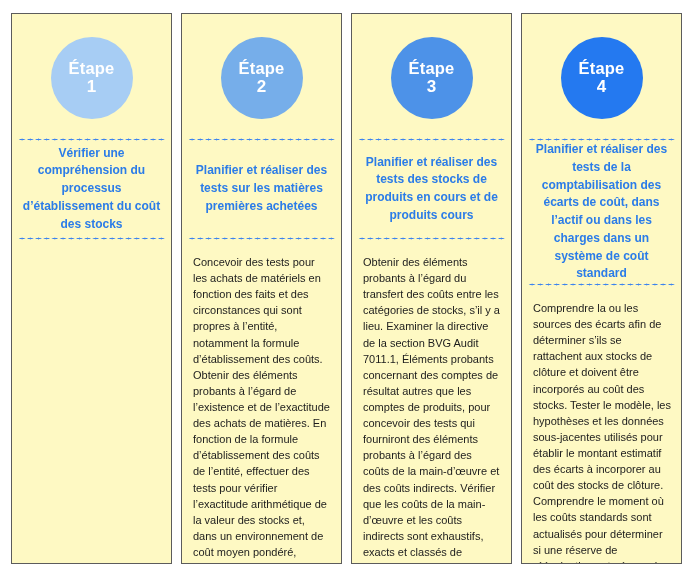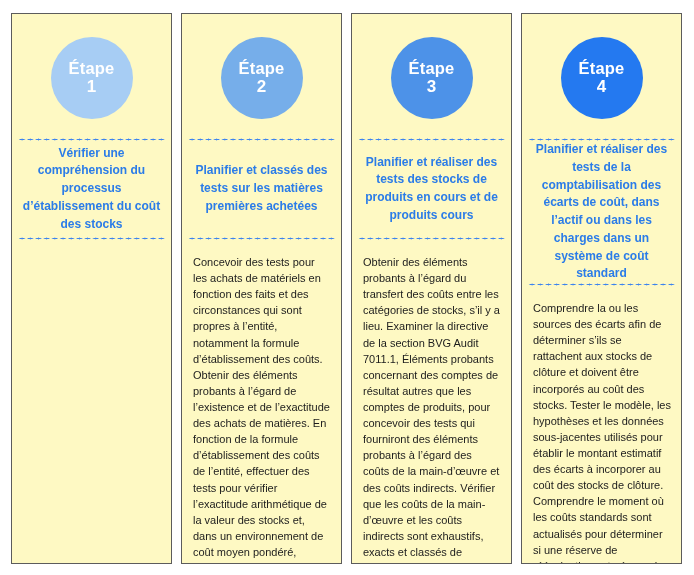--- a/index.html
+++ b/index.html
@@ -132,21 +132,21 @@
 
   <div class="card card-2" style="border-color: rgb(92, 92, 92);">
     <div class="circle-zone">
       <div class="step-circle" style="background: rgb(118, 174, 234);">
         <span class="step-word">Étape</span>
         <span class="step-num">2</span>
       </div>
     </div>
     <div class="dotted" style="background-image: radial-gradient(rgb(61, 132, 238) 46%, rgba(0, 0, 0, 0) 48%);"></div>
     <div class="heading-zone">
-      <div class="heading-text" style="color: rgb(43, 124, 232);">Planifier et classés des tests sur les matières premières achetées</div>
+      <div class="heading-text" style="color: rgb(43, 124, 232);">Planifier et réaliser des tests sur les matières premières achetées</div>
     </div>
     <div class="dotted" style="background-image: radial-gradient(rgb(61, 132, 238) 46%, rgba(0, 0, 0, 0) 48%);"></div>
     <div class="body-zone">
       <div class="body-text" style="color: rgb(28, 28, 28);">Concevoir des tests pour les achats de matériels en fonction des faits et des circonstances qui sont propres à l’entité, notamment la formule d’établissement des coûts. Obtenir des éléments probants à l’égard de l’existence et de l’exactitude des achats de matières. En fonction de la formule d’établissement des coûts de l’entité, effectuer des tests pour vérifier l’exactitude arithmétique de la valeur des stocks et, dans un environnement de coût moyen pondéré, vérifier l’exactitude arithmétique des coûts à l’unité.</div>
     </div>
   </div>
 
   <div class="card card-3" style="border-color: rgb(92, 92, 92);">
     <div class="circle-zone">
       <div class="step-circle" style="background: rgb(77, 146, 232);">

